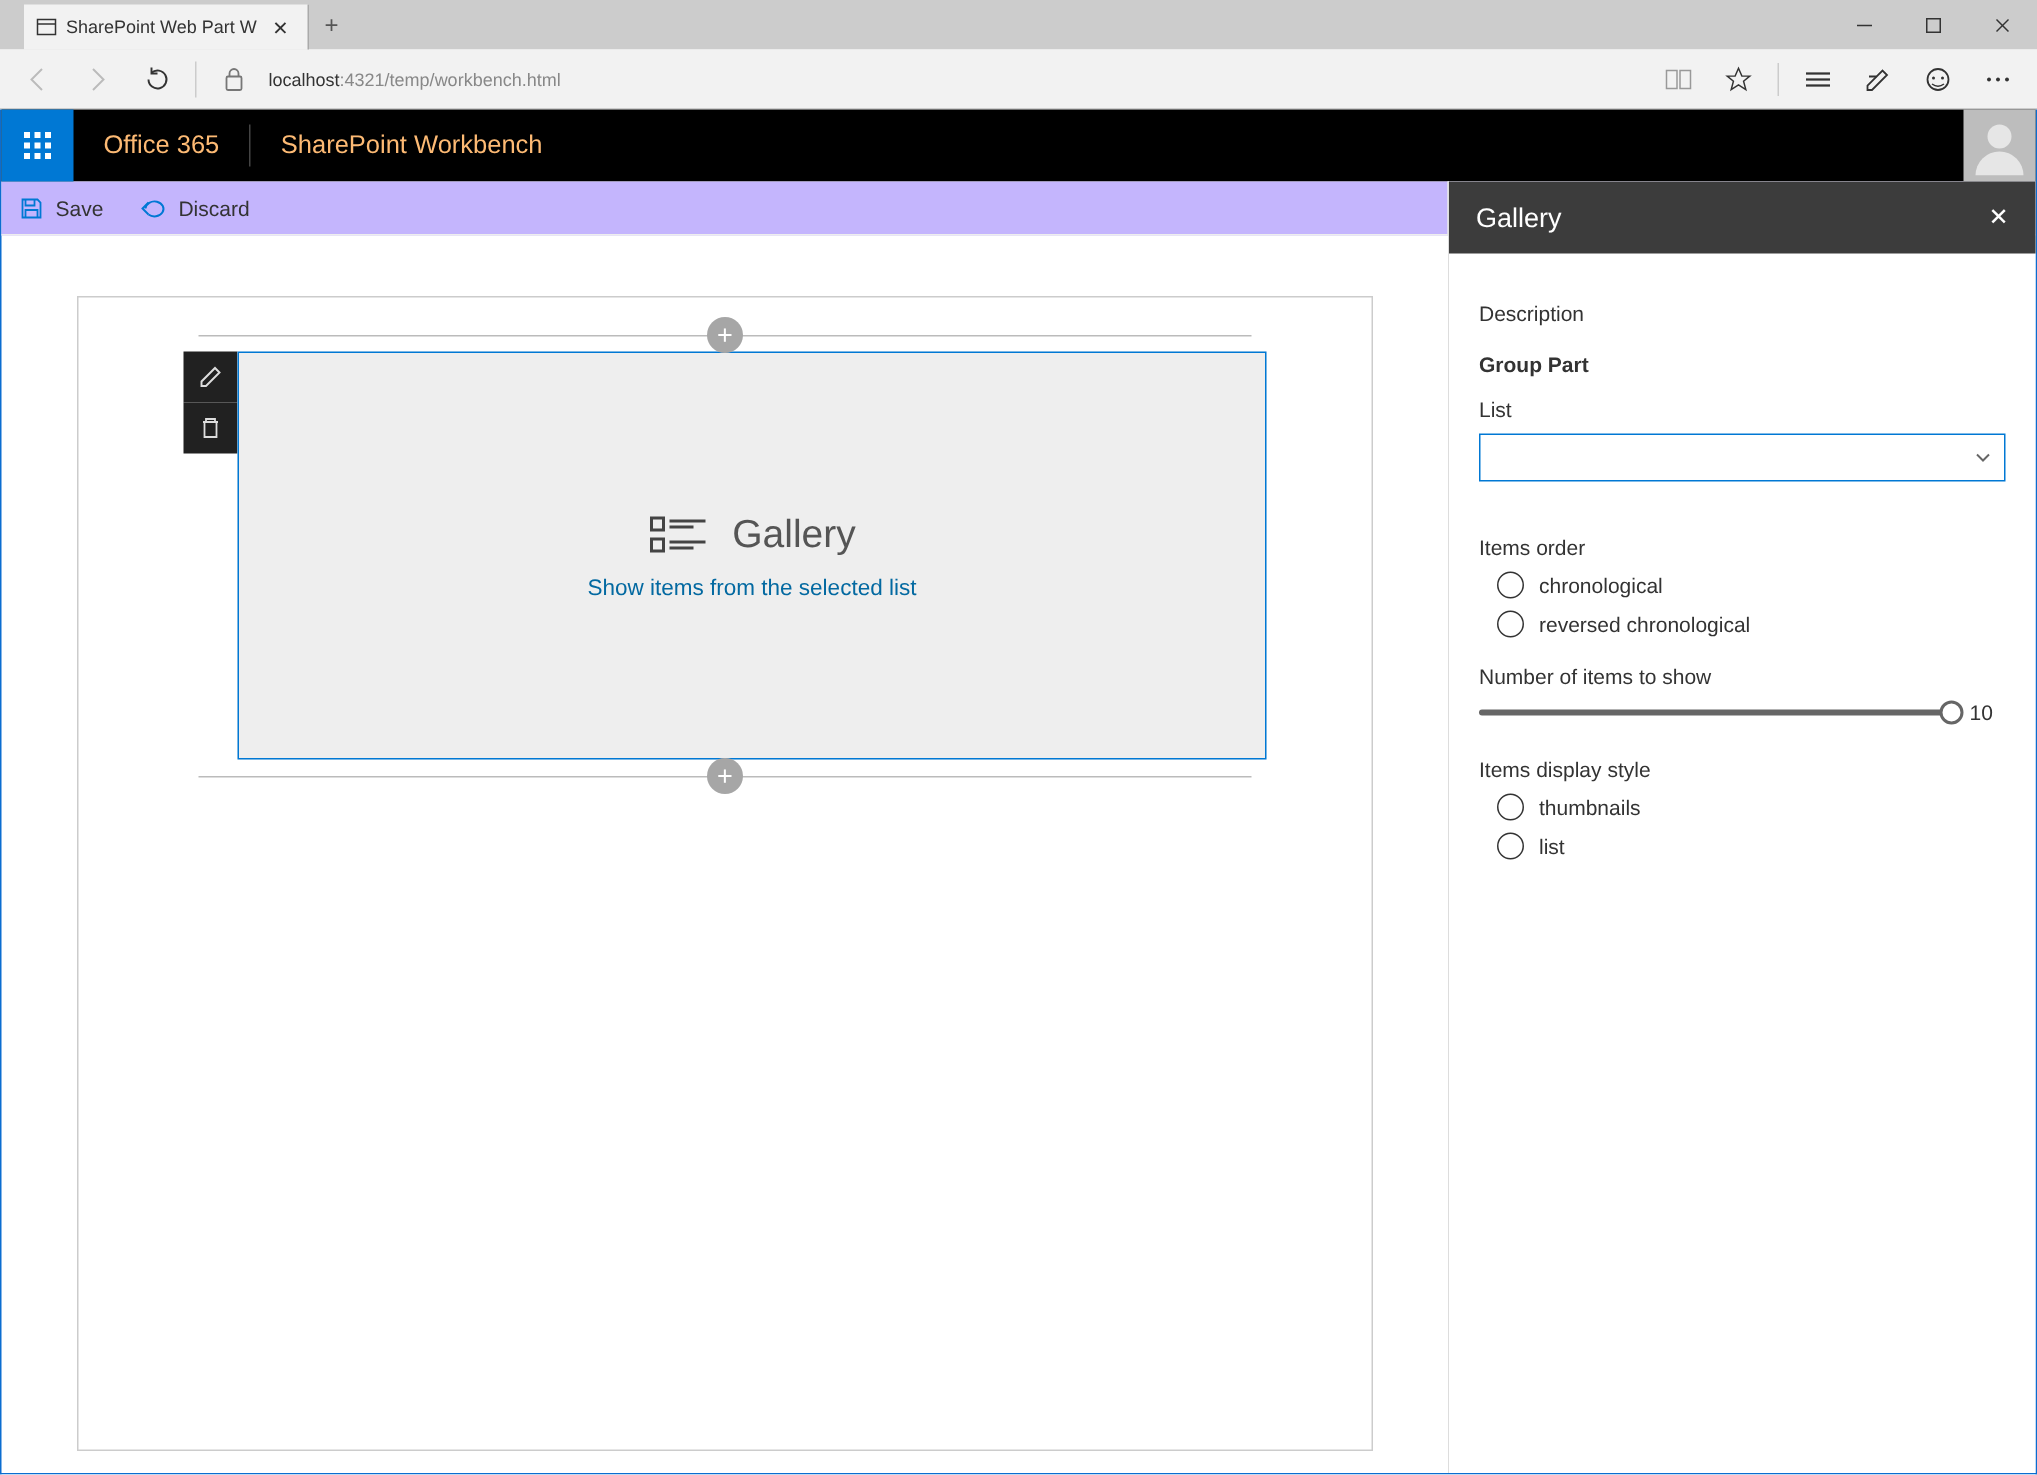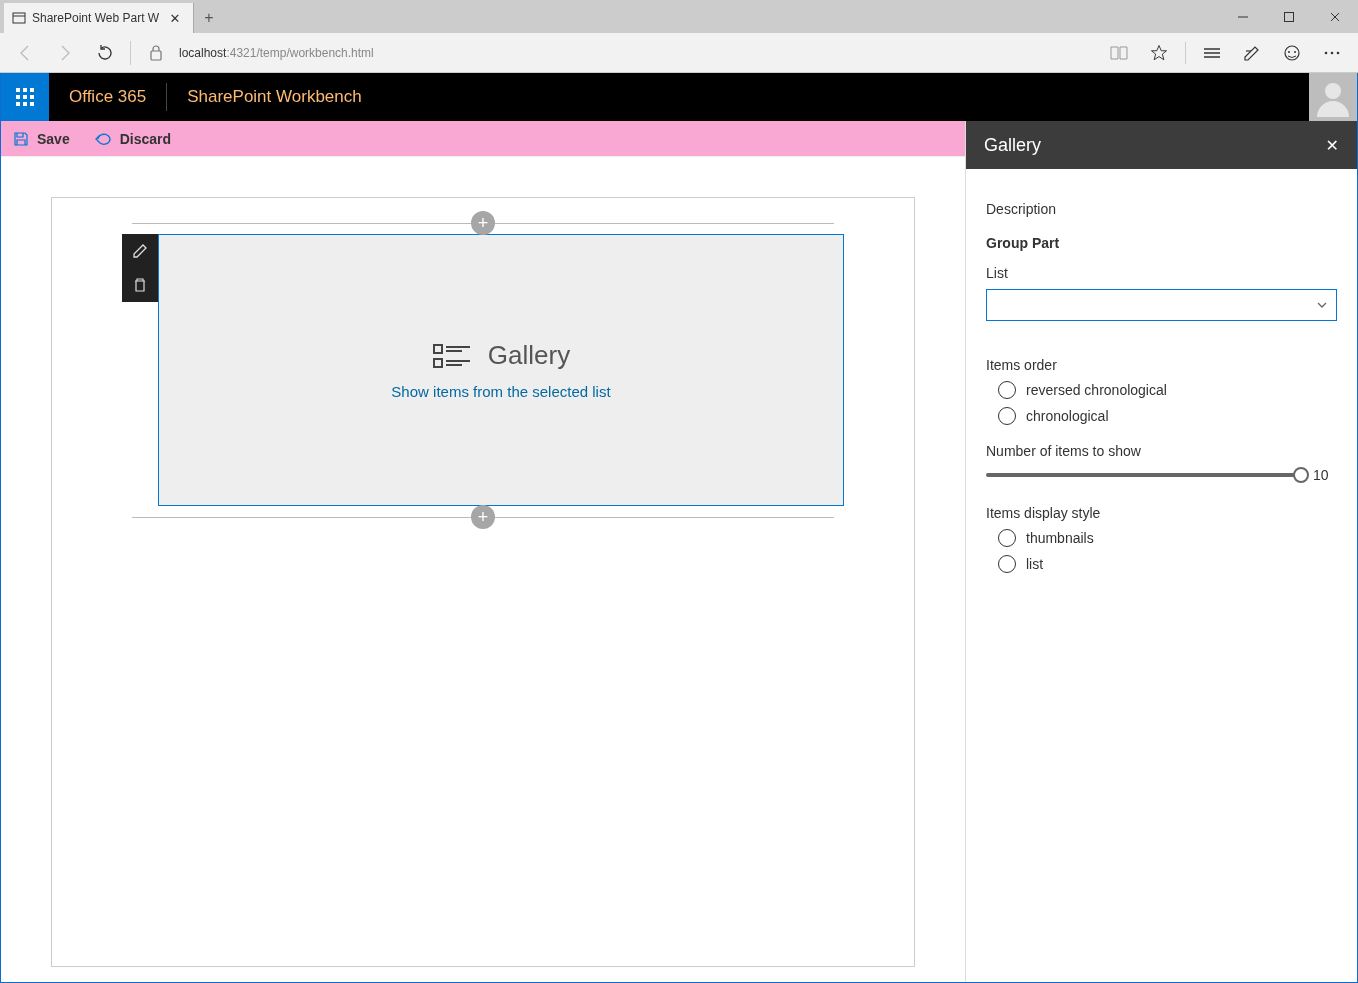--- a/index.html
+++ b/index.html
@@ -1,19 +1,19 @@
 <!DOCTYPE html>
 <html><head>
 <meta charset="utf-8">
 <style>
   * { box-sizing: border-box; }
   html, body { margin: 0; padding: 0; font-family: "Segoe UI", Tahoma, sans-serif; width: 1358px; height: 983px; overflow: hidden; background:#fff; color:#333;}
   
   .chrome-tabbar { height:33px; background:#ccc; display:flex; align-items:flex-end; }
-  .chrome-tab { height:30px; width:190px; background:#f2f2f2; margin-left:4px; display:flex; align-items:center; padding:0 8px; font-size:12px; color:#333; border-right:1px solid #aaa; position:relative;}
+  .chrome-tab { height:30px; width:190px; background:#f2f2f2; margin-left:16px; display:flex; align-items:center; padding:0 8px; font-size:12px; color:#333; border-right:1px solid #aaa; position:relative;}
   .chrome-tab svg.page { flex:0 0 auto; margin-right:6px;}
   .chrome-tab .label { flex:1; white-space:nowrap; overflow:hidden; text-overflow:clip; }
   .chrome-tab .tab-close { width:20px; text-align:center; font-size:13px; color:#333;}
   .chrome-newtab { width:30px; height:30px; display:flex; align-items:center; justify-content:center; font-size:16px; color:#555;}
   .chrome-winbtns { margin-left:auto; display:flex; }
   .chrome-winbtns div { width:46px; height:33px; display:flex; align-items:center; justify-content:center; }
   .chrome-addrbar { height:40px; background:#f2f2f2; border-bottom:1px solid #ccc; display:flex; align-items:center; padding:0 8px; gap:6px;}
   .nav-icon { width:34px; height:34px; display:flex; align-items:center; justify-content:center; color:#555;}
   .nav-icon.disabled { color:#bbb; }
   .addr-sep { width:1px; height:24px; background:#ccc; margin:0 2px;}
@@ -25,21 +25,21 @@
 
   
   .app { position:relative; height: calc(983px - 33px - 40px); border:1px solid #0b6dd0; border-top:none;}
   .suite-bar { height:48px; background:#000; display:flex; align-items:center; color:#fdba74;}
   .waffle { width:48px; height:48px; background:#0078d4; display:flex; align-items:center; justify-content:center;}
   .waffle-grid { display:grid; grid-template-columns:repeat(3,4px); grid-template-rows:repeat(3,4px); gap:3px;}
   .waffle-grid span{ background:#fff; width:4px; height:4px;}
   .brand { padding:0 20px; font-size:17px; font-weight:400; border-right:1px solid #444; height:28px; display:flex; align-items:center;}
   .apptitle { padding:0 20px; font-size:17px; }
   .avatar { margin-left:auto; width:48px; height:48px; background:#bdbdbd; display:flex; align-items:center; justify-content:center;}
-  .cmdbar { height:36px; background:#f9a8d4; display:flex; align-items:center; font-size:14px; color:#333; border-bottom:1px solid #eee;font-weight:bold;}
+  .cmdbar { height:36px; background:#c4b5fd; display:flex; align-items:center; font-size:14px; color:#333; border-bottom:1px solid #eee;}
   .cmd-item { display:flex; align-items:center; gap:8px; padding:0 12px; height:100%; color:#0078d4;}
   .cmd-item span.lbl{ color:#333;}
   .cmd-spacer { flex:1; }
   .canvas-wrap { position:absolute; top:84px; left:0; right:392px; bottom:0; overflow:auto; background:#fff; padding:40px 50px;}
   .canvas { border:1px solid #ccc; min-height:770px; padding:18px 70px; position:relative; background:#fff;}
   .add-line { position:relative; height:14px; margin:0 0 0 0;}
   .add-line::before{ content:""; position:absolute; left:10px; right:10px; top:50%; height:1px; background:#bbb;}
   .add-btn { position:absolute; left:50%; top:50%; transform:translate(-50%,-50%); width:24px; height:24px; border-radius:50%; background:#a6a6a6; color:#fff; display:flex; align-items:center; justify-content:center; font-size:18px; line-height:1;}
   .webpart-row { display:flex; align-items:flex-start; margin:4px 0;}
   .wp-toolbar { width:36px; display:flex; flex-direction:column;}
@@ -279,25 +279,25 @@
       <div class="pane-label">List</div>
       <div class="dropdown">
         <svg width="12" height="12" viewBox="0 0 12 12">
             <path d="M2 4 L6 8 L10 4" fill="none" stroke="#666" stroke-width="1.3"></path>
           </svg>
       </div>
 
       <div class="pane-label" style="margin-top:36px">Items order</div>
       <div class="radio-row">
         <div class="radio-circle"></div>
-        <span>reversed chronological</span>
+        <span>chronological</span>
       </div>
       <div class="radio-row">
         <div class="radio-circle"></div>
-        <span>chronological</span>
+        <span>reversed chronological</span>
       </div>
 
       <div class="pane-label" style="margin-top:18px">Number of items to show</div>
       <div class="slider-row">
         <div class="slider-track">
             <div class="slider-thumb"></div>
           </div>
         <div class="slider-val">10</div>
       </div>
 

